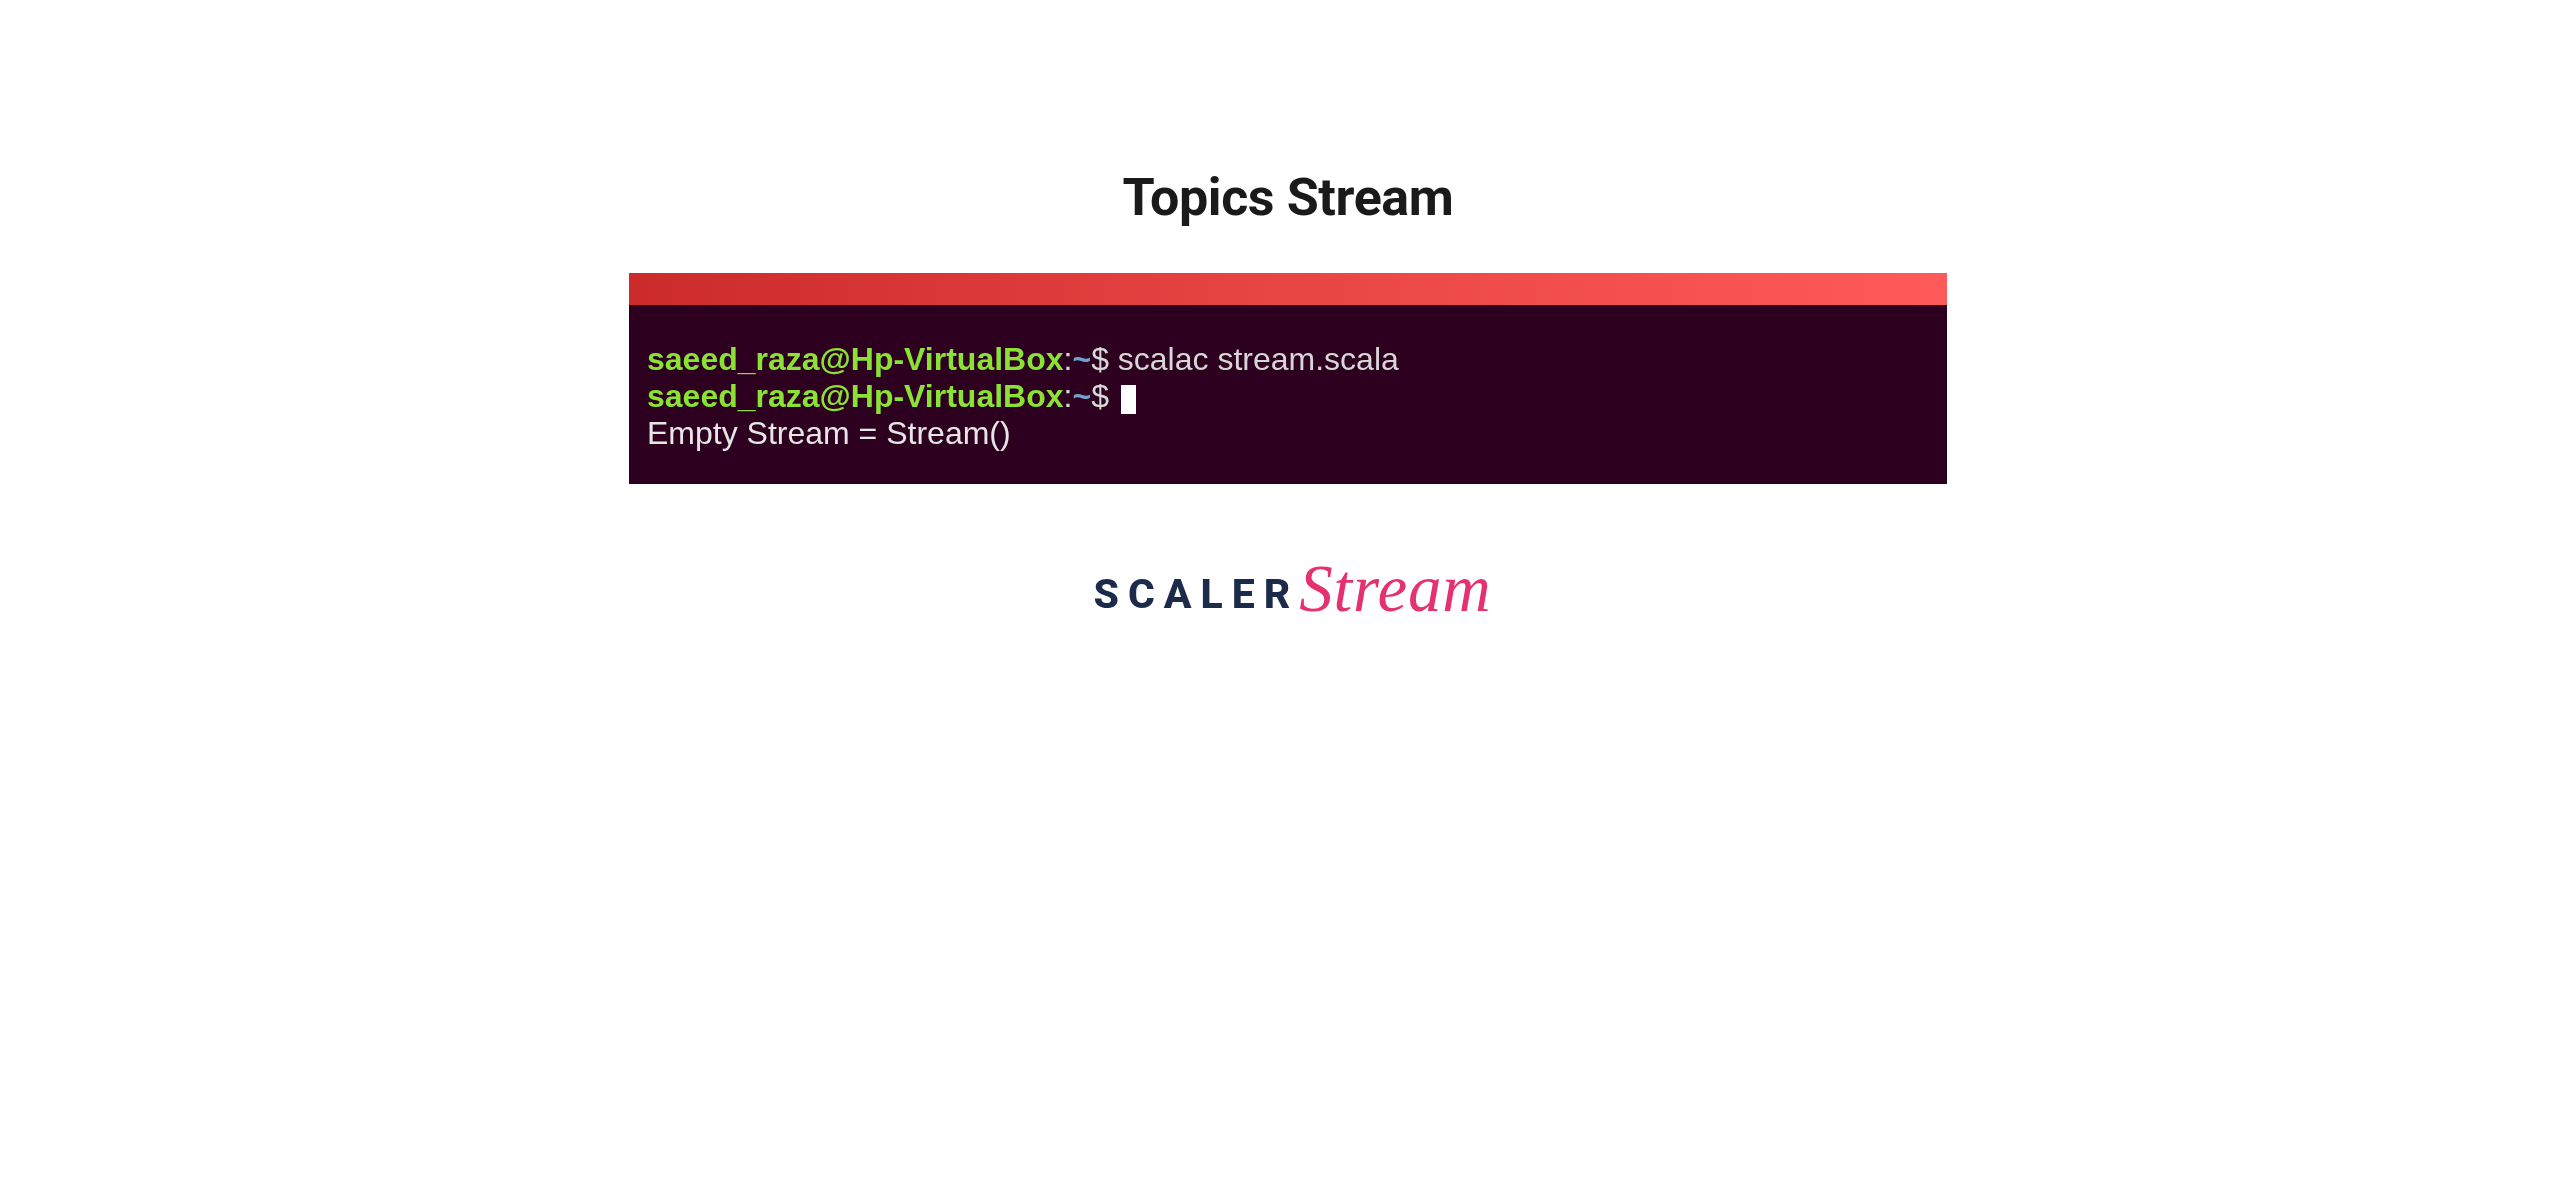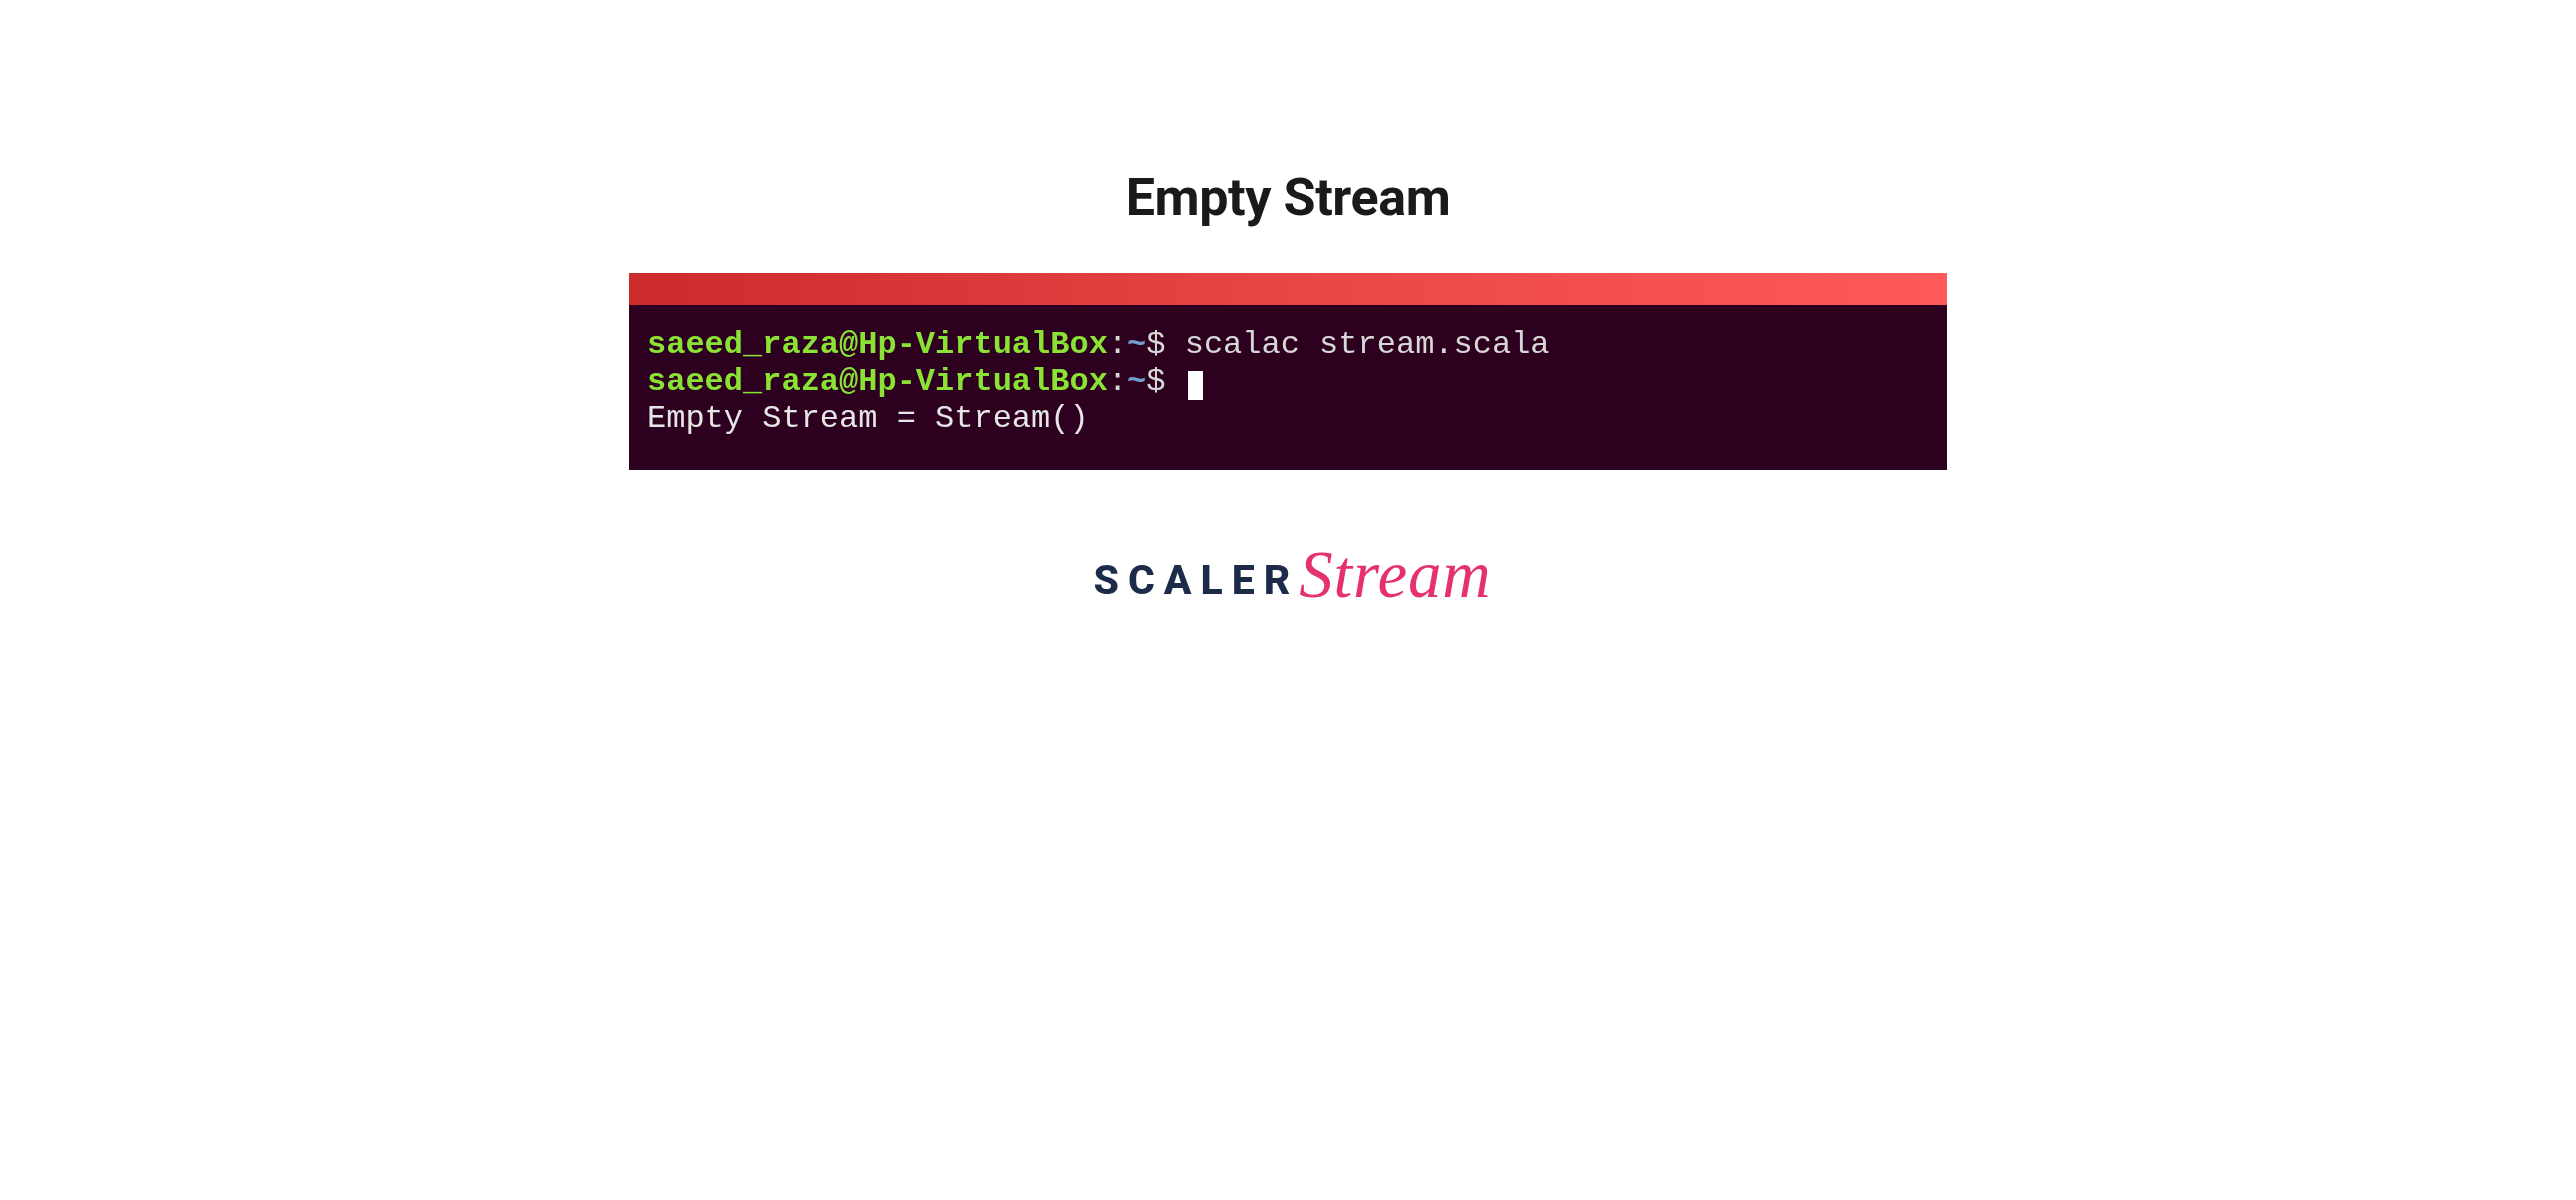--- a/index.html
+++ b/index.html
@@ -33,22 +33,22 @@
       position: relative;
     }
 
     .terminal-titlebar {
       width: 100%;
       height: 32px;
       background: linear-gradient(to right, #cc2b2b 0%, #e84545 50%, #ff5a5a 100%);
     }
 
     .terminal-body {
-      padding: 22px 18px 33px 18px;
-      font-family: Liberation Mono, monospace;
+      padding: 36px 18px 33px 18px;
+      font-family: Liberation Sans, sans-serif;
       font-size: 32px;
       line-height: 1.15;
       color: #d7d7d7;
     }
 
     .term-line {
       white-space: pre;
       margin: 0;
     }
 
@@ -105,21 +105,21 @@
       color: #e5316c;
       font-weight: 500;
       font-style: italic;
       margin-top: -10.6px;
       letter-spacing: 0.8px;
     }
   </style>
 </head>
 <body>
 
-<h1 class="title">Empty Stream</h1>
+<h1 class="title">Topics Stream</h1>
 
 <div class="terminal-window">
   <div class="terminal-titlebar"></div>
   <div class="terminal-body">
     <div class="term-line"><span class="user-host">saeed_raza@Hp-VirtualBox</span><span class="prompt-symbol">:</span><span class="tilde">~</span><span class="prompt-symbol">$</span><span class="command-text"> scalac stream.scala</span></div>
     <div class="term-line"><span class="user-host">saeed_raza@Hp-VirtualBox</span><span class="prompt-symbol">:</span><span class="tilde">~</span><span class="prompt-symbol">$</span><span class="command-text"> </span><span class="cursor"></span></div>
     <div class="term-line"><span class="output-text">Empty Stream = Stream()</span></div>
   </div>
 </div>
 

